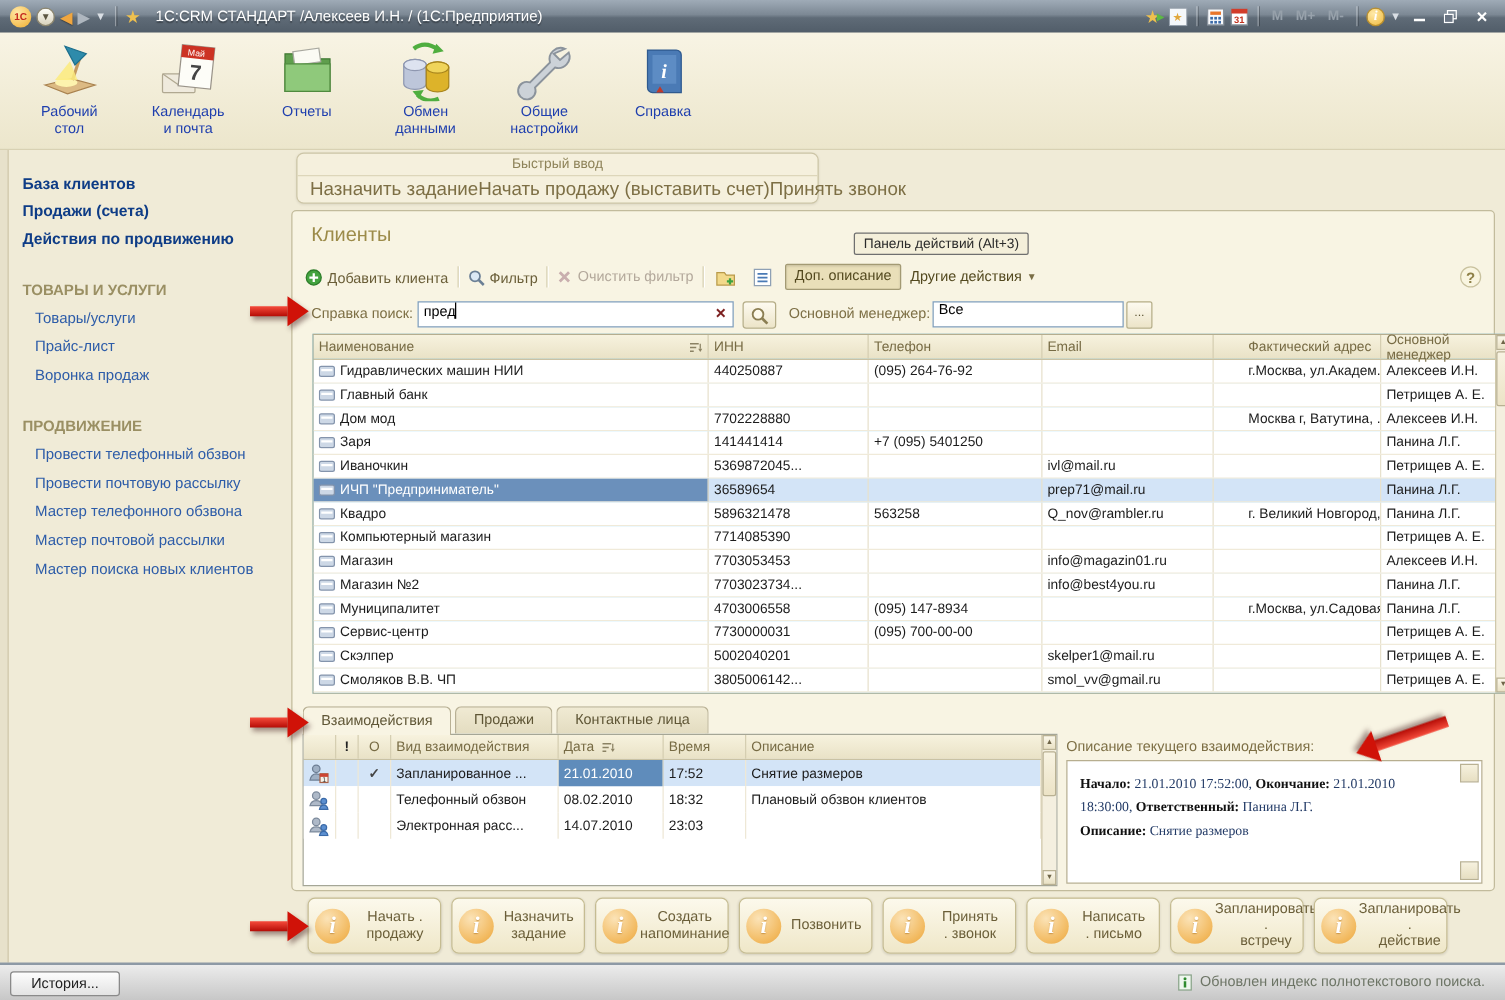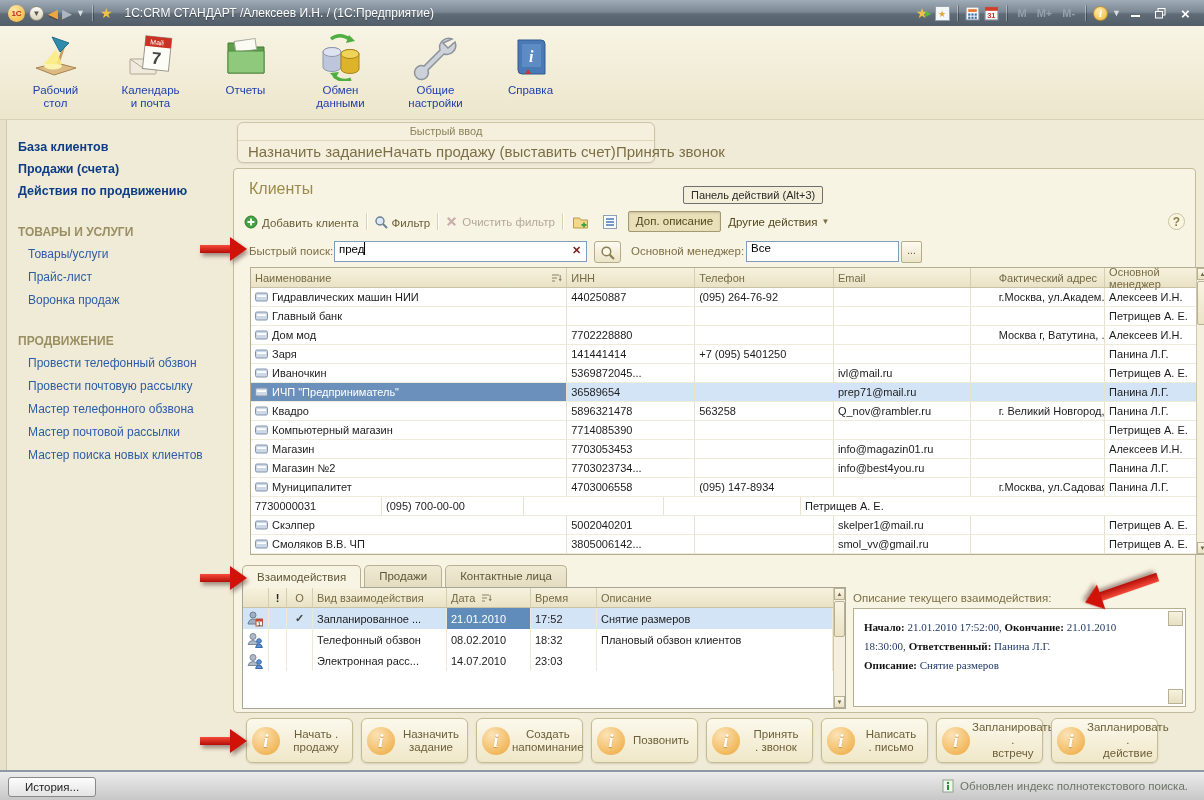--- a/index.html
+++ b/index.html
@@ -358,21 +358,21 @@
         </svg>
       </span>
     <span id="btn-extra-desc">Доп. описание</span>
     <span id="btn-other">
       <span>Другие действия</span>
       <span class="dd">▼</span>
     </span>
     <span id="cl-help">?</span>
   </div>
 
-  <span class="fld-label" style="left:15px; top:76px;">Быстрый поиск:</span>
+  <span class="fld-label" style="left:15px; top:76px;">Справка поиск:</span>
   <span class="txt-input" id="search-input"><span>пред</span><span class="caret"></span></span>
   <span class="in-clear" id="search-clear">✕</span>
   <span id="loupe-btn">
       <svg width="15" height="15" viewBox="0 0 14 14">
         <circle cx="6" cy="6" r="4" fill="#fdf9ea" stroke="#8b7e52" stroke-width="1.4"></circle>
         <path d="M9 9 L13 13" stroke="#8b7e52" stroke-width="2"></path>
       </svg>
     </span>
   <span class="fld-label" style="left:397px; top:76px;">Основной менеджер:</span>
   <span class="txt-input" id="manager-input"><span>Все</span></span>
@@ -564,20 +564,29 @@
             </span>
             <span>Муниципалитет</span>
           </div>
           <div class="td c1">4703006558</div>
           <div class="td c2">(095) 147-8934</div>
           <div class="td c3"></div>
           <div class="td c4">г.Москва, ул.Садовая...</div>
           <div class="td c5">Панина Л.Г.</div>
         </div>
         <div class="ct-r">
+          <div class="td c0">
+            <span class="icon">
+              <svg width="13" height="10" viewBox="0 0 13 10">
+                <rect x="0.5" y="1" width="12" height="8" rx="1.5" fill="#cdd8e6" stroke="#8494ac"></rect>
+                <rect x="2" y="3.2" width="9" height="1.8" fill="#fff"></rect>
+              </svg>
+            </span>
+            <span>Сервис-центр</span>
+          </div>
           <div class="td c1">7730000031</div>
           <div class="td c2">(095) 700-00-00</div>
           <div class="td c3"></div>
           <div class="td c4"></div>
           <div class="td c5">Петрищев А. Е.</div>
         </div>
         <div class="ct-r">
           <div class="td c0">
             <span class="icon">
               <svg width="13" height="10" viewBox="0 0 13 10">

